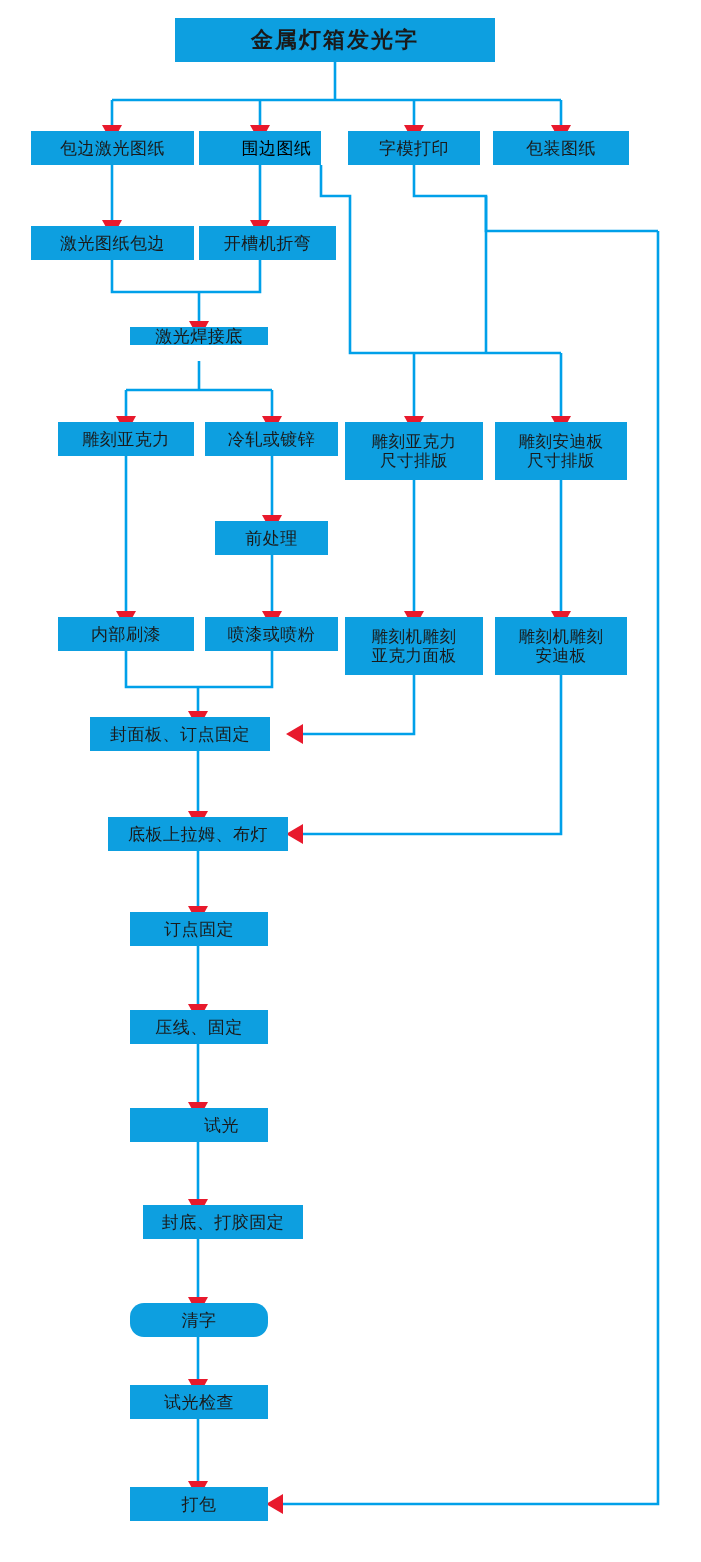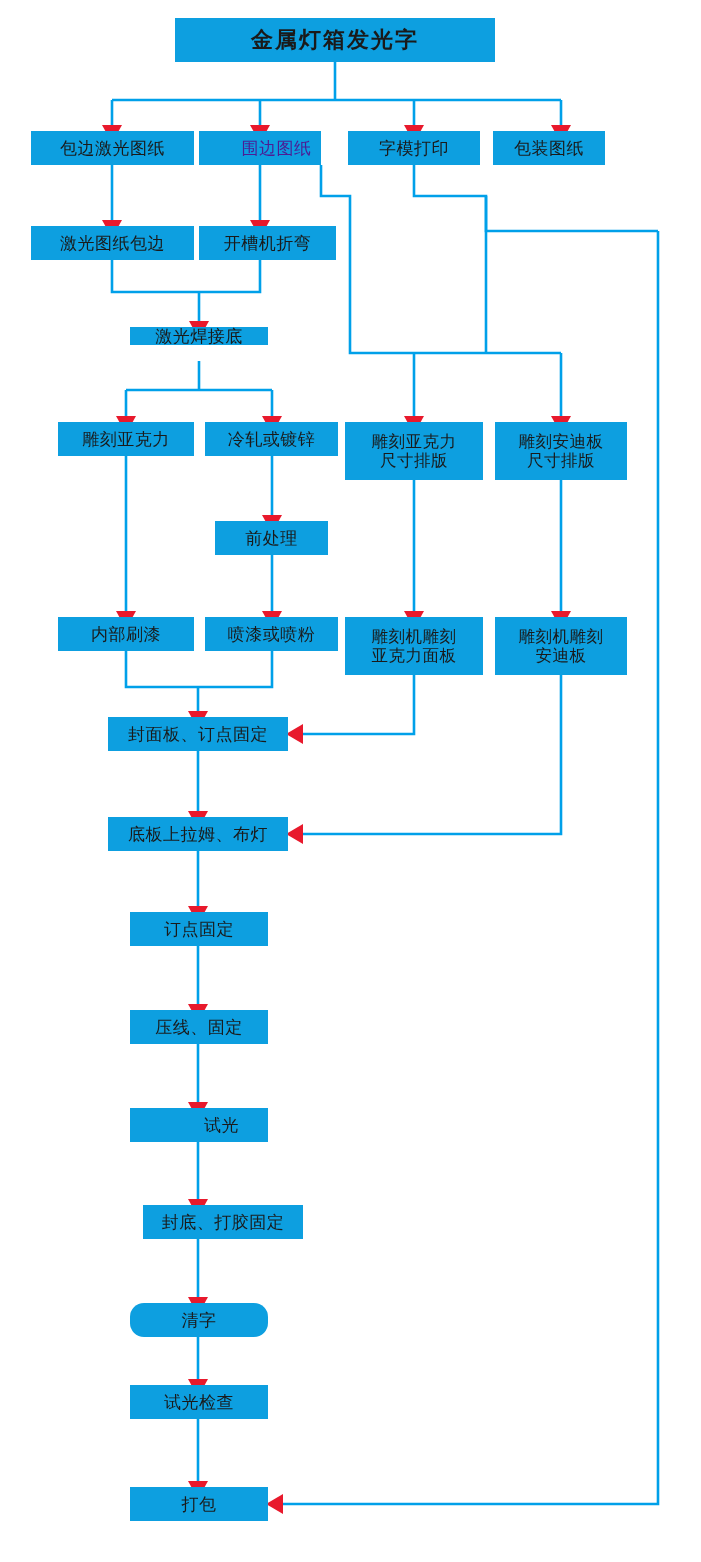--- a/index.html
+++ b/index.html
@@ -146,40 +146,40 @@
 
       <polygon points="303,724 303,744 286,734"></polygon>
       <polygon points="303,824 303,844 286,834"></polygon>
       <polygon points="283,1494 283,1514 266,1504"></polygon>
     </g>
   </svg>
 
   <div id="nodes">
       <div class="node t1" style="left: 175px; top: 18px; width: 320px; height: 44px; background: rgb(13, 159, 224); color: rgb(26, 26, 26);">金属灯箱发光字</div>
       <div class="node t2" style="left: 31px; top: 131px; width: 163px; height: 34px; background: rgb(13, 159, 224); color: rgb(26, 26, 26);">包边激光图纸</div>
-      <div class="node t2" style="left: 199px; top: 131px; width: 122px; height: 34px; background: rgb(13, 159, 224); color: #4c1d95; padding-left: 33px;">围边图纸</div>
+      <div class="node t2" style="left: 199px; top: 131px; width: 122px; height: 34px; background: rgb(13, 159, 224); color: #000000; padding-left: 33px;">围边图纸</div>
       <div class="node t2" style="left: 348px; top: 131px; width: 132px; height: 34px; background: rgb(13, 159, 224); color: rgb(26, 26, 26);">字模打印</div>
-      <div class="node t2" style="left: 493px; top: 131px; width: 112px; height: 34px; background: rgb(13, 159, 224); color: rgb(26, 26, 26);">包装图纸</div>
+      <div class="node t2" style="left: 493px; top: 131px; width: 136px; height: 34px; background: rgb(13, 159, 224); color: rgb(26, 26, 26);">包装图纸</div>
       <div class="node t2" style="left: 31px; top: 226px; width: 163px; height: 34px; background: rgb(13, 159, 224); color: rgb(26, 26, 26);">激光图纸包边</div>
       <div class="node t2" style="left: 199px; top: 226px; width: 137px; height: 34px; background: rgb(13, 159, 224); color: rgb(26, 26, 26);">开槽机折弯</div>
       <div class="node t2" style="left: 130px; top: 327px; width: 138px; height: 18px; background: rgb(13, 159, 224); color: rgb(26, 26, 26);">激光焊接底</div>
       <div class="node t2" style="left: 58px; top: 422px; width: 136px; height: 34px; background: rgb(13, 159, 224); color: rgb(26, 26, 26);">雕刻亚克力</div>
       <div class="node t2" style="left: 205px; top: 422px; width: 133px; height: 34px; background: rgb(13, 159, 224); color: rgb(26, 26, 26);">冷轧或镀锌</div>
       <div class="node t3" style="left: 345px; top: 422px; width: 138px; height: 58px; background: rgb(13, 159, 224); color: rgb(26, 26, 26);">雕刻亚克力
 尺寸排版</div>
       <div class="node t3" style="left: 495px; top: 422px; width: 132px; height: 58px; background: rgb(13, 159, 224); color: rgb(26, 26, 26);">雕刻安迪板
 尺寸排版</div>
       <div class="node t2" style="left: 215px; top: 521px; width: 113px; height: 34px; background: rgb(13, 159, 224); color: rgb(26, 26, 26);">前处理</div>
       <div class="node t2" style="left: 58px; top: 617px; width: 136px; height: 34px; background: rgb(13, 159, 224); color: rgb(26, 26, 26);">内部刷漆</div>
       <div class="node t2" style="left: 205px; top: 617px; width: 133px; height: 34px; background: rgb(13, 159, 224); color: rgb(26, 26, 26);">喷漆或喷粉</div>
       <div class="node t3" style="left: 345px; top: 617px; width: 138px; height: 58px; background: rgb(13, 159, 224); color: rgb(26, 26, 26);">雕刻机雕刻
 亚克力面板</div>
       <div class="node t3" style="left: 495px; top: 617px; width: 132px; height: 58px; background: rgb(13, 159, 224); color: rgb(26, 26, 26);">雕刻机雕刻
 安迪板</div>
-      <div class="node t2" style="left: 108px; top: 717px; width: 180px; height: 34px; background: rgb(13, 159, 224); color: rgb(26, 26, 26);">封面板、订点固定</div>
+      <div class="node t2" style="left: 90px; top: 717px; width: 180px; height: 34px; background: rgb(13, 159, 224); color: rgb(26, 26, 26);">封面板、订点固定</div>
       <div class="node t2" style="left: 108px; top: 817px; width: 180px; height: 34px; background: rgb(13, 159, 224); color: rgb(26, 26, 26);">底板上拉姆、布灯</div>
       <div class="node t2" style="left: 130px; top: 912px; width: 138px; height: 34px; background: rgb(13, 159, 224); color: rgb(26, 26, 26);">订点固定</div>
       <div class="node t2" style="left: 130px; top: 1010px; width: 138px; height: 34px; background: rgb(13, 159, 224); color: rgb(26, 26, 26);">压线、固定</div>
       <div class="node t2" style="left: 130px; top: 1108px; width: 138px; height: 34px; background: rgb(13, 159, 224); color: rgb(26, 26, 26); padding-left: 45px;">试光</div>
       <div class="node t2" style="left: 119px; top: 1205px; width: 160px; height: 34px; background: rgb(13, 159, 224); color: rgb(26, 26, 26); margin-left: 24px;">封底、打胶固定</div>
       <div class="node t2" style="left: 130px; top: 1303px; width: 138px; height: 34px; background: rgb(13, 159, 224); color: rgb(26, 26, 26); border-radius: 14px;">清字</div>
       <div class="node t2" style="left: 130px; top: 1385px; width: 138px; height: 34px; background: rgb(13, 159, 224); color: rgb(26, 26, 26);">试光检查</div>
       <div class="node t2" style="left: 130px; top: 1487px; width: 138px; height: 34px; background: rgb(13, 159, 224); color: rgb(26, 26, 26);">打包</div>
     </div>
 

